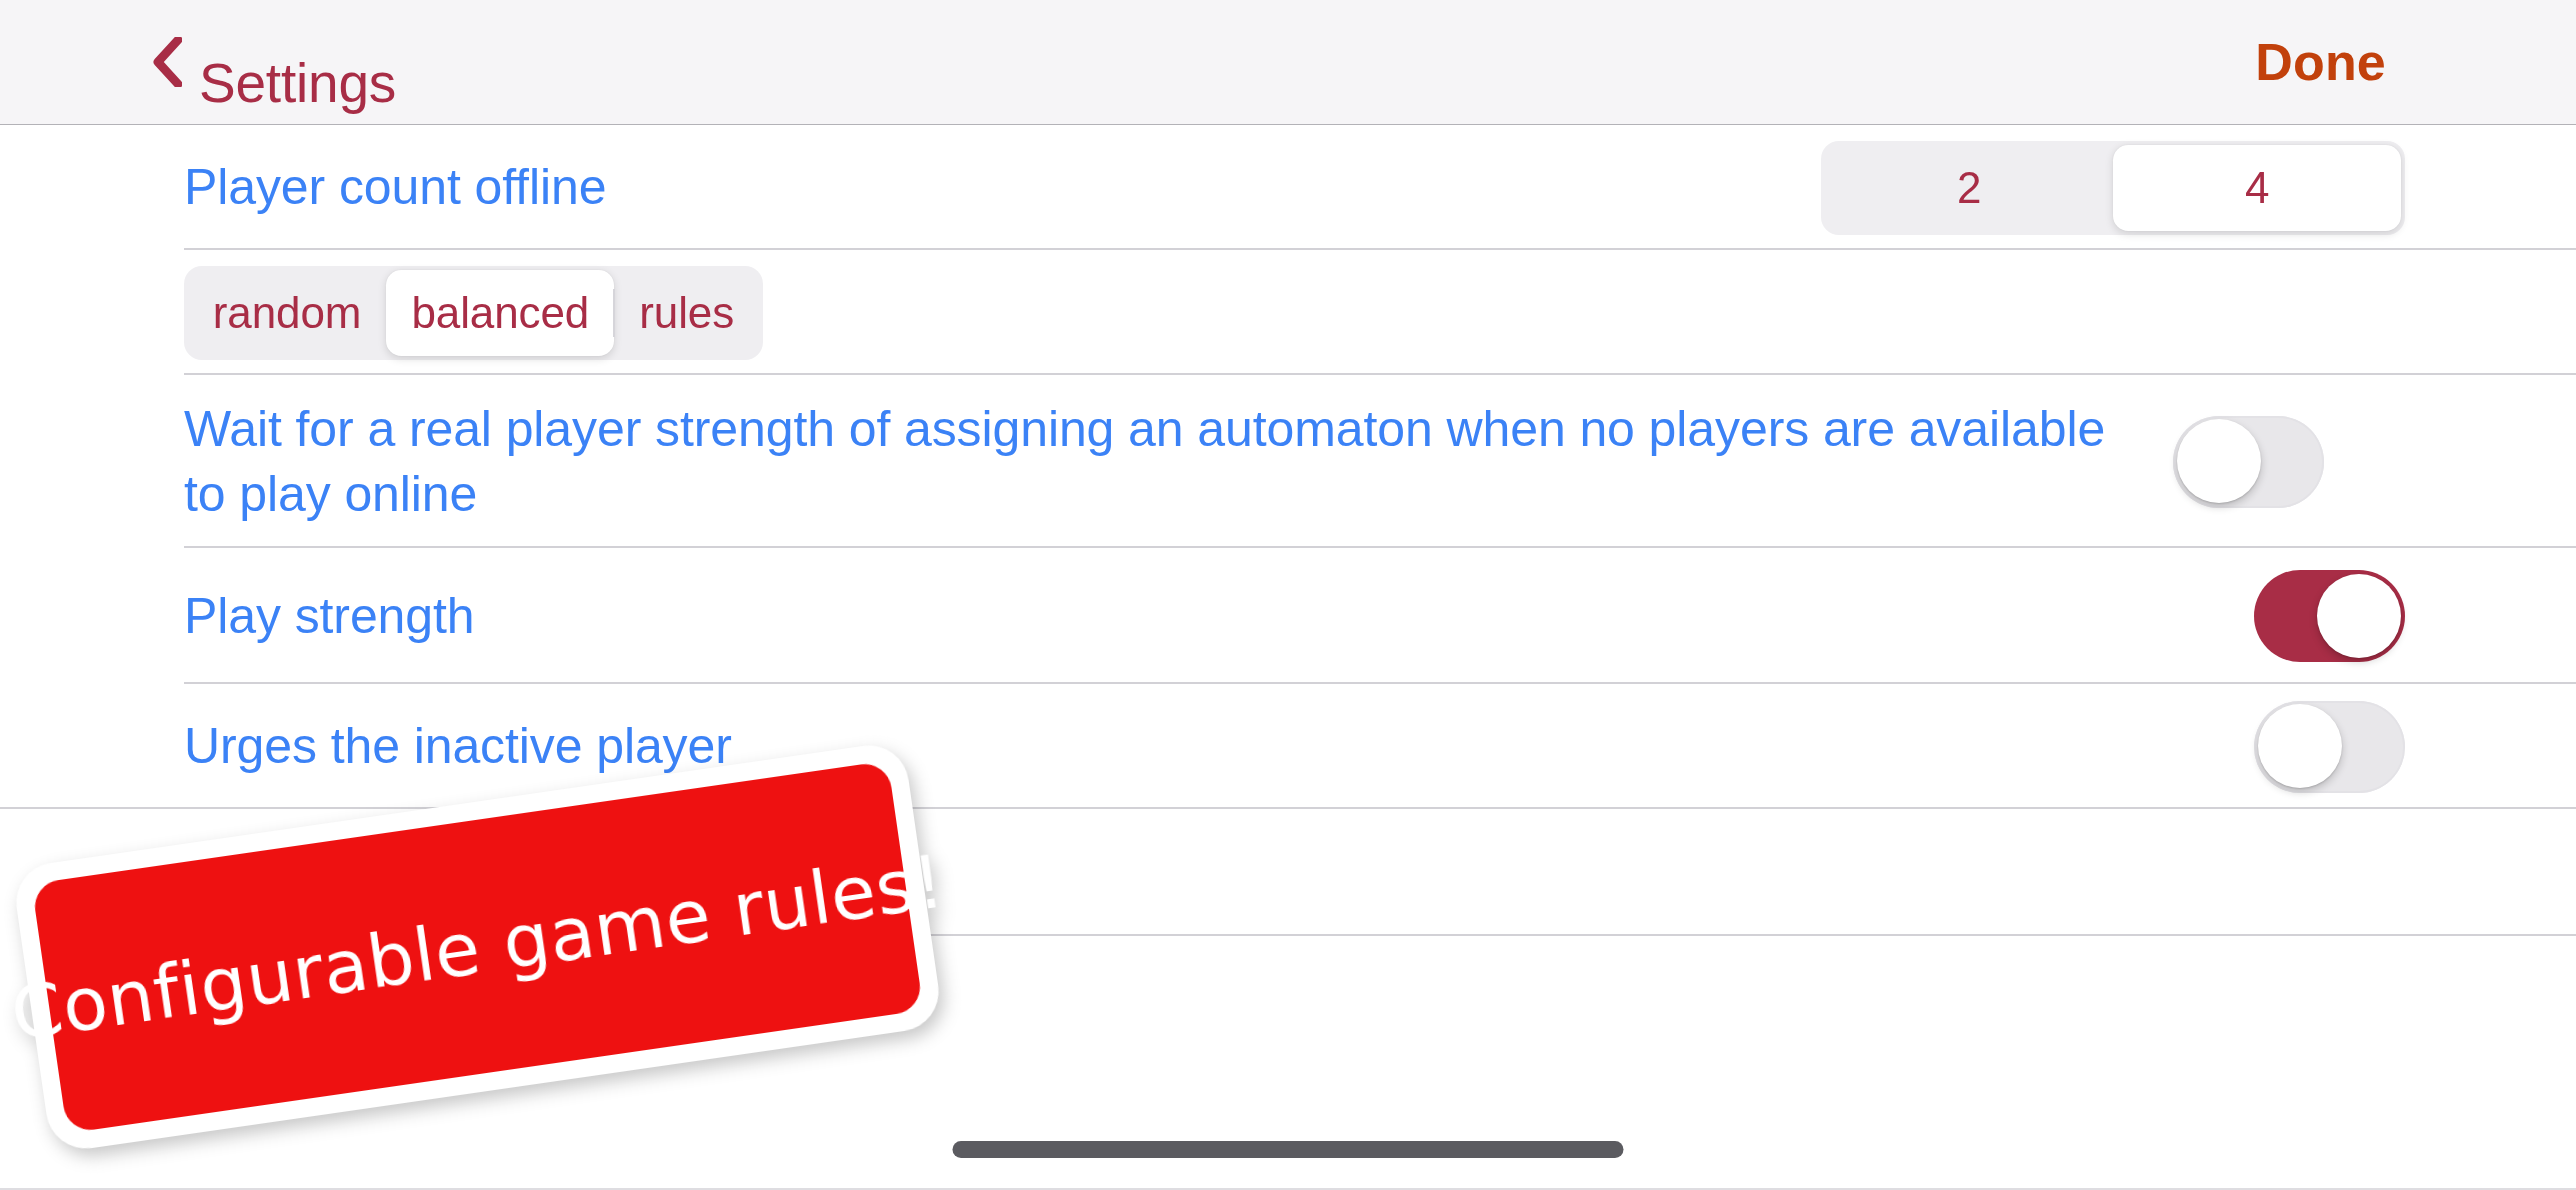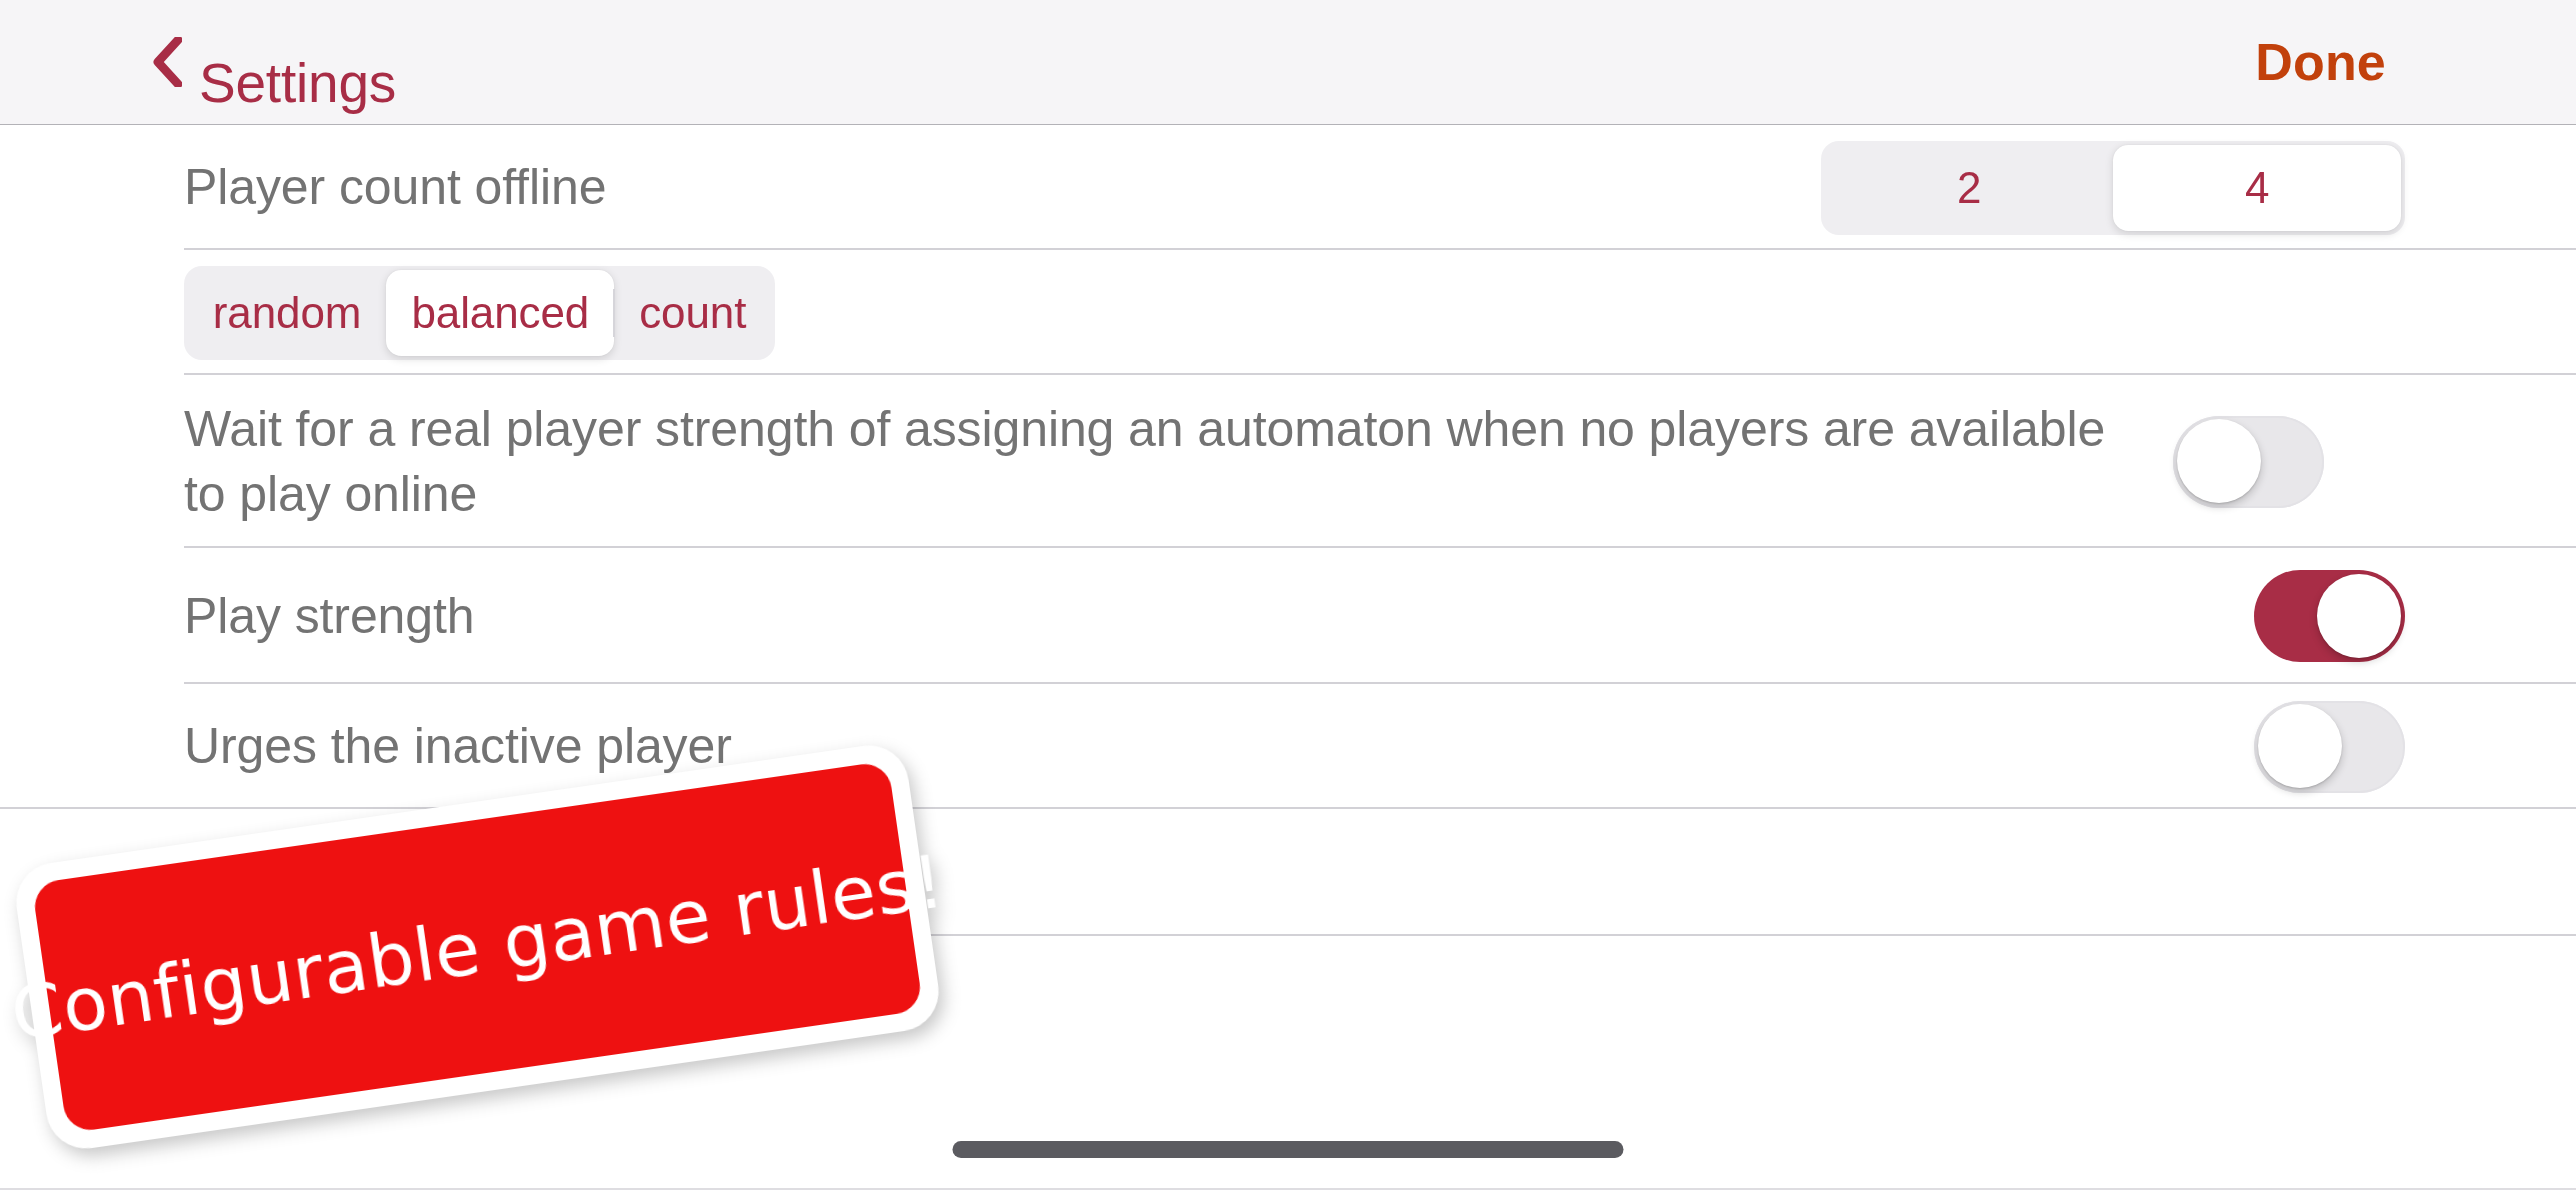--- a/index.html
+++ b/index.html
@@ -49,21 +49,21 @@
     position:relative;width:2576px;box-sizing:border-box;
     display:flex;align-items:center;
     padding-left:184px;padding-right:171px;
     background:#fff;
   }
   .row .sep{
     position:absolute;left:184px;right:0;bottom:0;height:1.9px;background:#D2D1D6;
   }
   .row .sep.full{left:0;}
   .row-label{
-    color:#737373;font-size:50px;line-height:65px;
+    color:#3b82f6;font-size:50px;line-height:65px;
     letter-spacing:-0.1px;font-weight:400;flex:1 1 auto;
     padding-right:44px;
     font-family:"Liberation Sans","DejaVu Sans",sans-serif;
   }
   .row-label.two-line{max-width:1945px;}
 
   .r1{height:125px;}
   .r2{height:125px;}
   .r3{height:173px;align-items:center;}
   .r4{height:136px;}
@@ -175,21 +175,21 @@
       </div>
       <div class="sep"></div>
     </div>
 
     <div class="row r2">
       <div class="segmented">
         <div class="seg seg-strength">random</div>
         <div class="seg seg-strength selected">balanced</div>
         <div class="seg seg-strength">
           <span class="divider"></span>
-          <span>count</span>
+          <span>rules</span>
         </div>
       </div>
       <div class="sep"></div>
     </div>
 
     <div class="row r3">
       <div class="row-label two-line">Wait for a real player strength of assigning an automaton when no players are available to play online</div>
       <div class="switch">
         <span class="knob"></span>
       </div>

